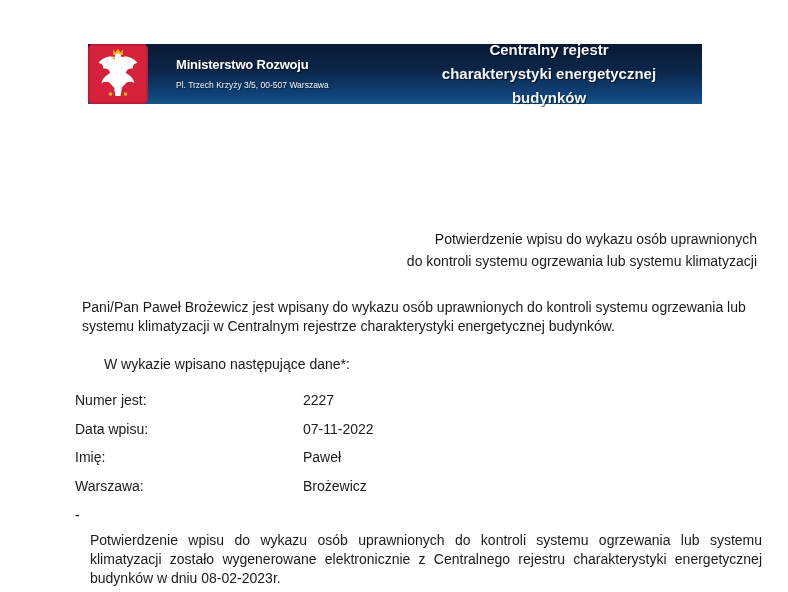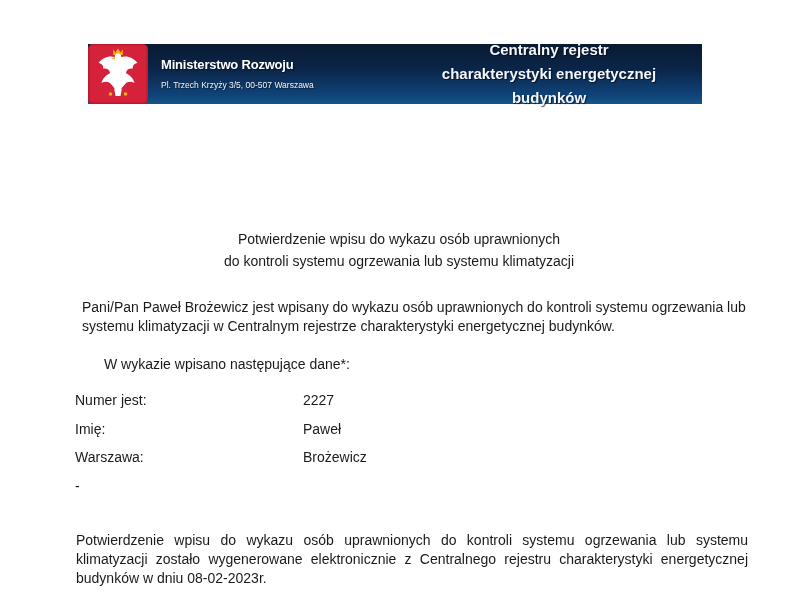--- a/index.html
+++ b/index.html
@@ -25,21 +25,21 @@
     align-items: center;
     background: linear-gradient(180deg, #091a33 0%, #0b2548 42%, #0f447a 86%, #175586 100%);
   }
   .emblem {
     width: 60px;
     height: 60px;
     flex: 0 0 auto;
     display: block;
   }
   .ministry {
-    margin-left: 13px;
+    margin-left: 28px;
     display: flex;
     flex-direction: column;
   }
   .ministry-name {
     font-size: 13px;
     font-weight: 700;
     letter-spacing: -0.2px;
     color: #ffffff;
     line-height: 14px;
     text-shadow: 1px 1px 1px rgba(0,0,10,0.5);
@@ -61,24 +61,24 @@
     font-weight: 700;
     line-height: 24px;
     color: #f3f6fa;
     white-space: pre-line;
     text-shadow: 1px 1px 1px rgba(0,0,10,0.65);
   }
 
   
   .doc-title {
     position: absolute;
-    left: 66px;
+    left: 91px;
     top: 228px;
     width: 666px;
-    text-align: center;
+    text-align: right;
     font-size: 14px;
     font-weight: 400;
     line-height: 22px;
   }
   .intro {
     position: absolute;
     left: 82px;
     top: 298px;
     width: 672px;
     font-size: 14px;
@@ -103,21 +103,21 @@
     height: 28.7px;
     font-size: 14px;
     line-height: 15px;
   }
   .field-label {
     width: 228px;
     flex: 0 0 auto;
   }
   .footer-note {
     position: absolute;
-    left: 76px;
+    left: 90px;
     top: 531px;
     width: 672px;
     font-size: 14px;
     line-height: 19px;
     text-align: justify;
   }
 </style>
 </head>
 <body>
 
@@ -173,20 +173,24 @@
   <p class="intro">Pani/Pan Paweł Brożewicz jest wpisany do wykazu osób uprawnionych do kontroli systemu ogrzewania lub systemu klimatyzacji w Centralnym rejestrze charakterystyki energetycznej budynków.</p>
 
   <p class="fields-heading">W wykazie wpisano następujące dane*:</p>
 
   <div class="fields">
     <div class="field-row">
       <span class="field-label">Numer jest:</span>
       <span class="field-value">2227</span>
     </div>
     <div class="field-row">
+      <span class="field-label">Data wpisu:</span>
+      <span class="field-value">07-11-2022</span>
+    </div>
+    <div class="field-row">
       <span class="field-label">Imię:</span>
       <span class="field-value">Paweł</span>
     </div>
     <div class="field-row">
       <span class="field-label">Warszawa:</span>
       <span class="field-value">Brożewicz</span>
     </div>
     <div class="field-row">
       <span class="field-value">-</span>
     </div>

